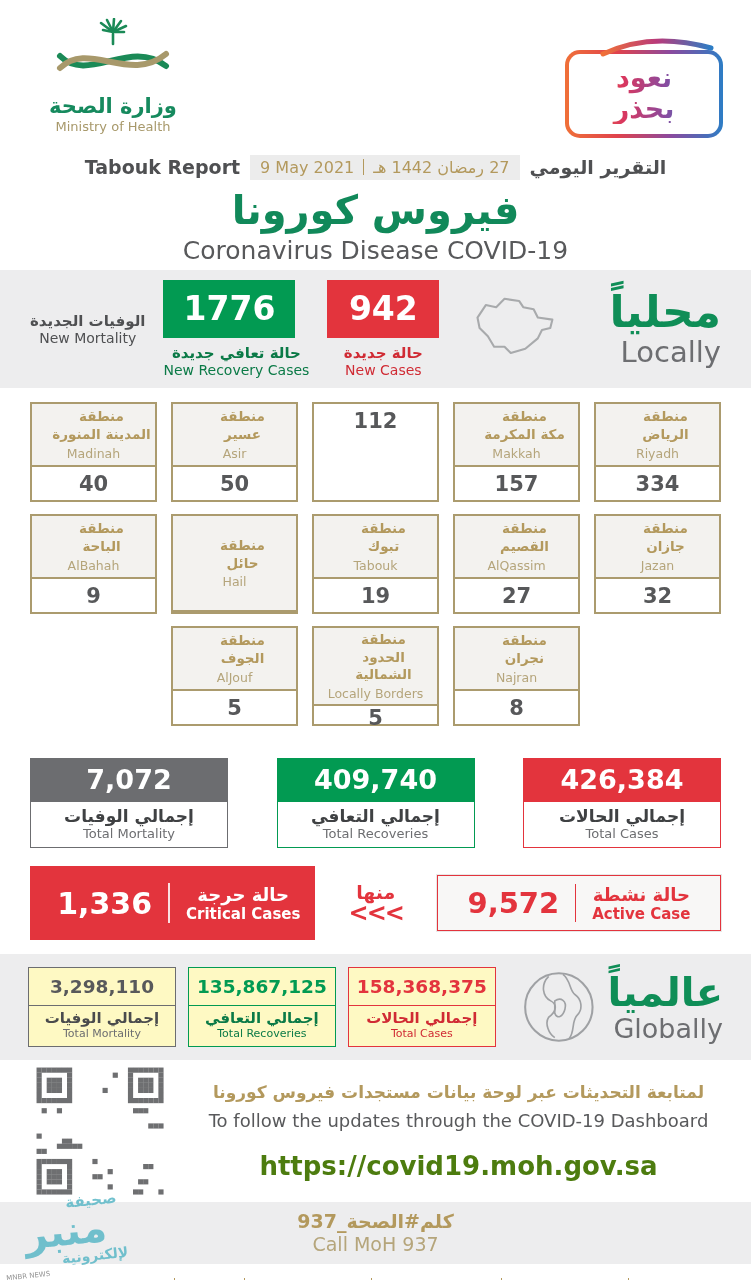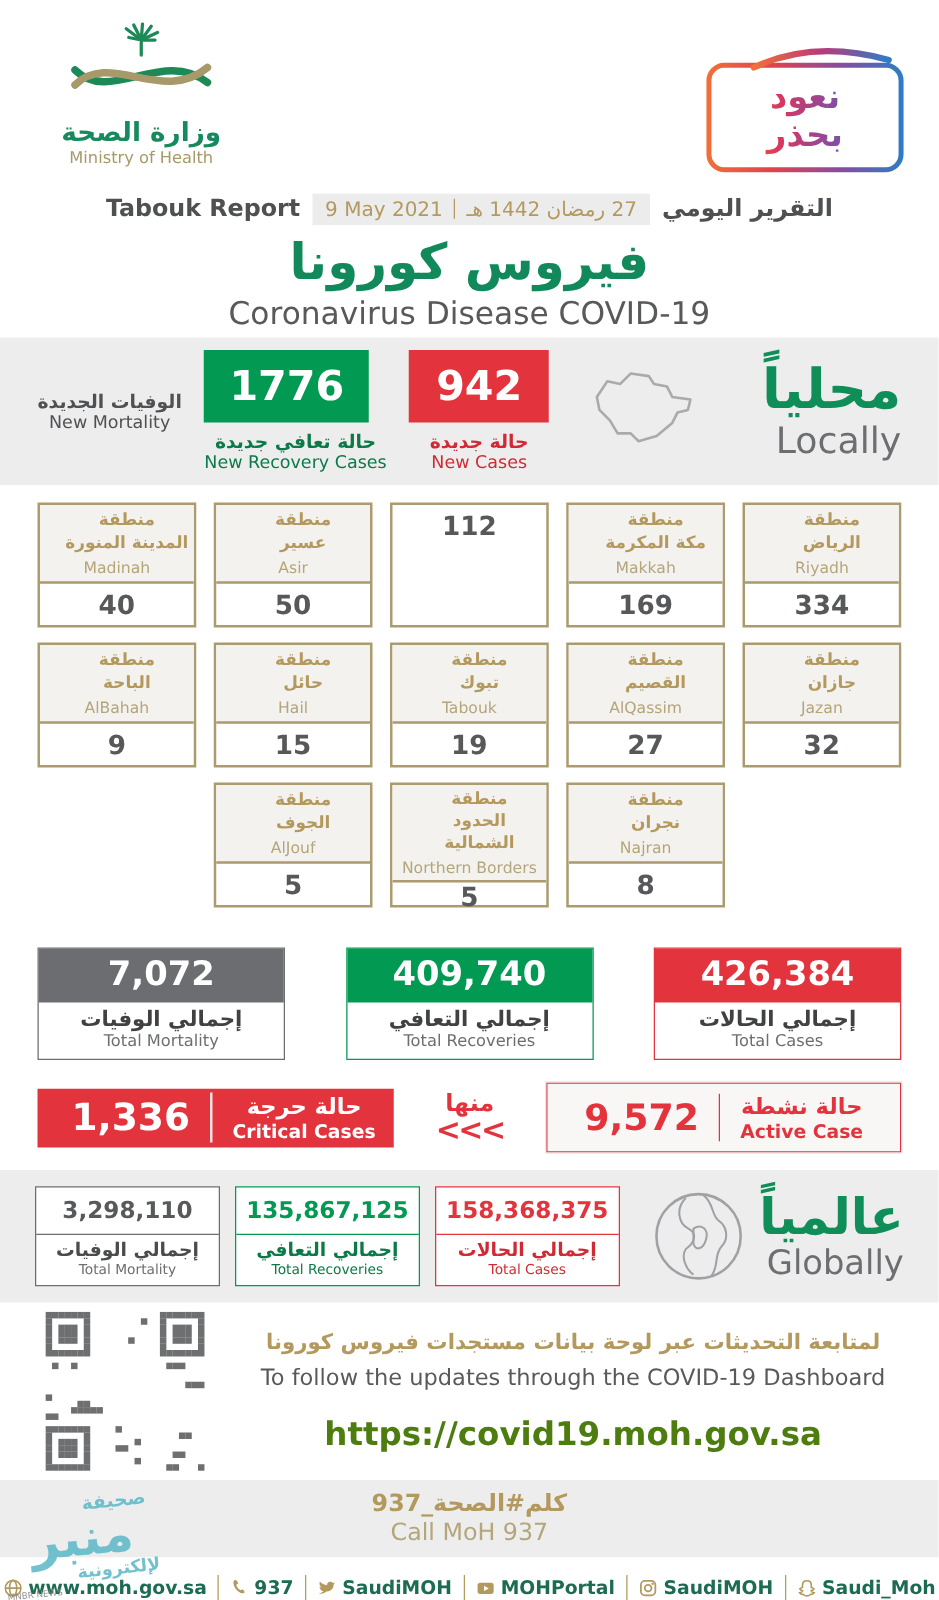--- a/index.html
+++ b/index.html
@@ -64,36 +64,36 @@
   .t-green { border:1px solid #029a52; }
   .t-red   { border:1px solid #e3343d; }
   .total-head { color:#fff; font-size:27px; font-weight:bold; padding:5px 0 7px; }
   .t-gray  .total-head { background:#6c6d70; }
   .t-green .total-head { background:#029a52; }
   .t-red   .total-head { background:#e3343d; }
   .total-ar { font-size:17px; font-weight:bold; color:#3f4143; margin-top:4px; }
   .total-en { font-size:13px; color:#6d6e71; padding-bottom:6px; }
   
   .critical-row { display:flex; align-items:center; padding:18px 30px 14px; gap:26px; }
-  .critical-box { background:#e3343d; color:#fff; width:296px; height:47px; display:flex; align-items:center; justify-content:center; gap:16px;padding-left:13px; }
+  .critical-box { background:#e3343d; color:#fff; width:296px; height:74px; display:flex; align-items:center; justify-content:center; gap:16px;padding-left:13px; }
   .crit-num { font-size:30px; font-weight:bold; }
   .v-div-white { width:2px; height:40px; background:rgba(255,255,255,.85); }
   .crit-ar { font-size:18px; font-weight:bold; text-align:center; }
   .crit-en { font-size:15px; font-weight:bold; text-align:center; }
   .ofwhich { text-align:center; color:#e3343d; margin:0 8px; }
   .ofwhich-label { font-size:19px; font-weight:bold; }
   .ofwhich-chevrons { font-size:24px; font-weight:bold; letter-spacing:-2px; line-height:.9; }
   .active-box { margin-left:auto; background:#f8f7f6; border:1px solid #e3343d; outline:1px solid #e9e8e7; width:296px; height:56px; display:flex; align-items:center; justify-content:center; gap:16px; color:#e3343d; }
   .active-num { font-size:29px; font-weight:bold; }
   .v-div-red { width:1px; height:38px; background:#e3343d; }
   .active-ar { font-size:18px; font-weight:bold; text-align:center; }
   .active-en { font-size:15px; font-weight:bold; text-align:center; }
   
   .globally-band { height:106px; display:flex; align-items:center; padding:0 28px; gap:8px; }
-  .gbox { background:#ffffff; width:152px; text-align:center; margin-right:4px; }
+  .gbox { background:#fef9c3; width:152px; text-align:center; margin-right:4px; }
   .g-num { font-size:18.5px; font-weight:bold; padding:8px 2px; border-bottom-width:1px; border-bottom-style:solid; }
   .g-ar { font-size:15px; font-weight:bold; margin-top:3px; }
   .g-en { font-size:11px; padding-bottom:6px; }
   .g-gray  { border:1px solid #6c6d70; } .g-gray .g-num { color:#58595b; border-color:#6c6d70; } .g-gray .g-ar{color:#4a4b4d;} .g-gray .g-en{color:#6d6e71;}
   .g-green { border:1px solid #029a52; } .g-green .g-num { color:#029a52; border-color:#029a52; } .g-green .g-ar{color:#0b7a47;} .g-green .g-en{color:#0b7a47;}
   .g-red   { border:1px solid #e3343d; } .g-red .g-num { color:#e3343d; border-color:#e3343d; } .g-red .g-ar{color:#d02b34;} .g-red .g-en{color:#d02b34;}
   .globe { margin-left:10px; }
   .globally-label { margin-left:auto; text-align:right; }
   .globally-ar { font-size:40px; font-weight:bold; color:#0f8e57; line-height:1.05; }
   .globally-en { font-size:27px; color:#6d6e71; }
@@ -222,21 +222,21 @@
         <div class="region-card">
           <div class="region-value">112</div>
         </div>
 
         <div class="region-card">
           <div class="region-head">
             <div class="region-ar">منطقة
 مكة المكرمة</div>
             <div class="region-en">Makkah</div>
           </div>
-          <div class="region-value">169</div>
+          <div class="region-value">157</div>
         </div>
 
         <div class="region-card">
           <div class="region-head">
             <div class="region-ar">منطقة
 الرياض</div>
             <div class="region-en">Riyadh</div>
           </div>
           <div class="region-value">334</div>
         </div>
@@ -251,21 +251,20 @@
           </div>
           <div class="region-value">9</div>
         </div>
 
         <div class="region-card">
           <div class="region-head">
             <div class="region-ar">منطقة
 حائل</div>
             <div class="region-en">Hail</div>
           </div>
-          <div class="region-value">15</div>
         </div>
 
         <div class="region-card">
           <div class="region-head">
             <div class="region-ar">منطقة
 تبوك</div>
             <div class="region-en">Tabouk</div>
           </div>
           <div class="region-value">19</div>
         </div>
@@ -296,21 +295,21 @@
 الجوف</div>
             <div class="region-en">AlJouf</div>
           </div>
           <div class="region-value">5</div>
         </div>
 
         <div class="region-card">
           <div class="region-head">
             <div class="region-ar">منطقة
 الحدود الشمالية</div>
-            <div class="region-en">Northern Borders</div>
+            <div class="region-en">Locally Borders</div>
           </div>
           <div class="region-value">5</div>
         </div>
 
         <div class="region-card">
           <div class="region-head">
             <div class="region-ar">منطقة
 نجران</div>
             <div class="region-en">Najran</div>
           </div>

